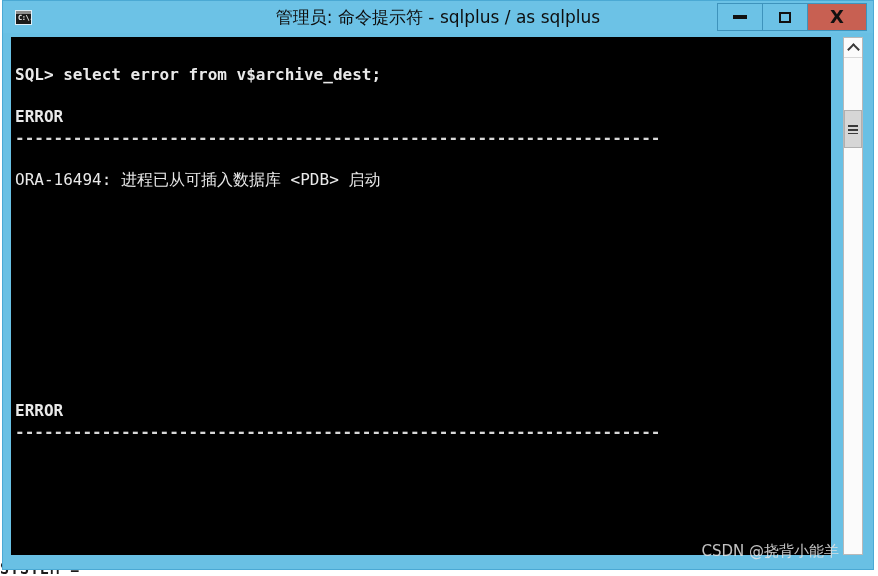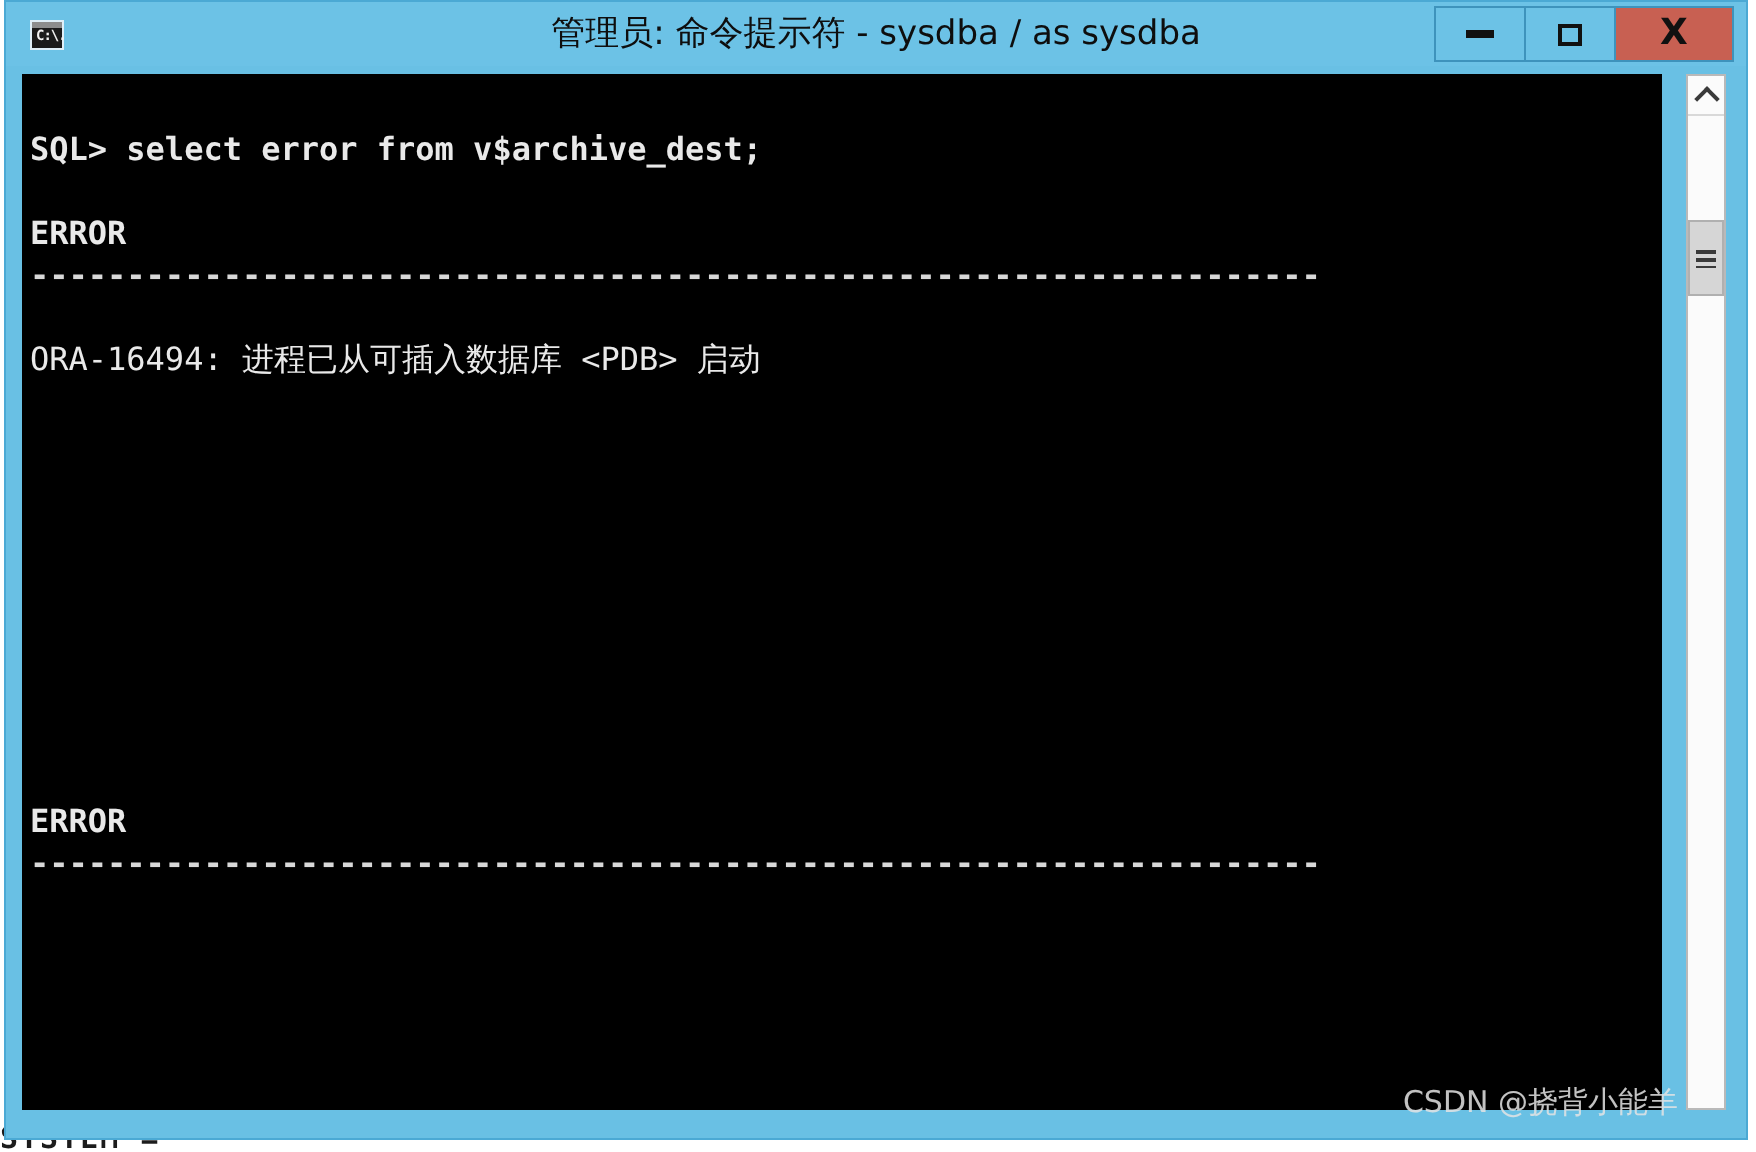--- a/index.html
+++ b/index.html
@@ -273,21 +273,21 @@
 
   <div id="cmd-window">
 
     <div id="title-bar">
 
       <div id="cmd-icon">
         <div class="bar"></div>
         <div class="prompt">C:\.</div>
       </div>
 
-      <div id="title-text">管理员: 命令提示符 - sysdba  / as sysdba</div>
+      <div id="title-text">管理员: 命令提示符 - sqlplus  / as sqlplus</div>
 
       <div id="win-controls">
         <div class="win-btn">
           <span class="glyph-min"></span>
         </div>
         <div class="win-btn">
           <span class="glyph-max"></span>
         </div>
         <div class="win-btn close">
           <span class="glyph-close">X</span>

